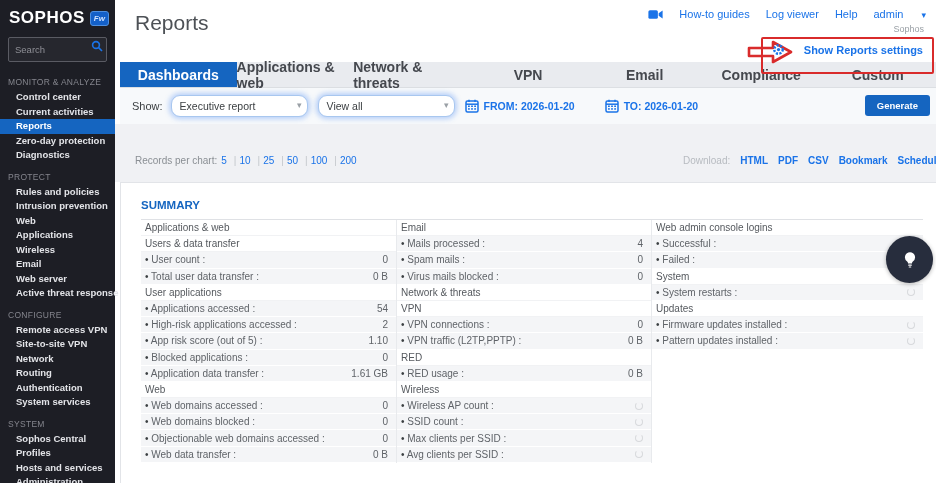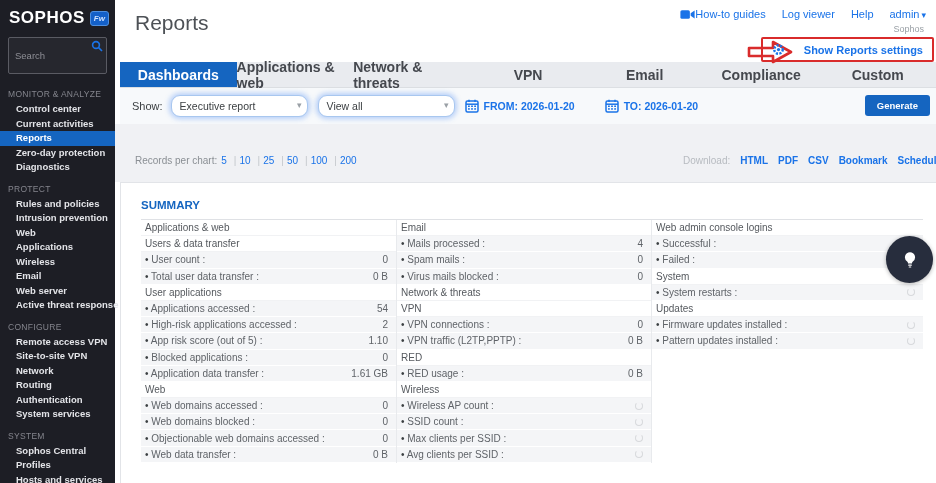--- a/index.html
+++ b/index.html
@@ -6,37 +6,37 @@
   html,body { width:936px; height:483px; overflow:hidden; }
   body { font-family:"Liberation Sans", sans-serif; background:#fff; }
   .app { position:relative; width:936px; height:483px; display:flex; overflow:hidden; }
 
   
   .sidebar { width:115px; min-width:115px; height:100%; background:#1d1e25; color:#e6e7ea; z-index:5; }
   .logo-row { display:flex; align-items:center; gap:5px; padding:8px 9px 5px 9px; }
   .logo-text { font-size:17px; font-weight:bold; color:#fff; letter-spacing:.5px; }
   .logo-badge { background:#1460c8; color:#cfe2ff; border:1px solid #4d8fe0; font-size:8px; font-weight:bold; font-style:italic; padding:2px 3px; border-radius:3px; }
   .search-box { position:relative; margin:4px 8px 6px 8px; }
-  .search-box input { width:100%; height:37px; background:#26272e; border:1px solid #5a5b63; border-radius:2px; color:#b9bac0; font-size:9.5px; padding:0 18px 0 6px; font-family:"Liberation Sans",sans-serif; }
+  .search-box input { width:100%; height:25px; background:#26272e; border:1px solid #5a5b63; border-radius:2px; color:#b9bac0; font-size:9.5px; padding:0 18px 0 6px; font-family:"Liberation Sans",sans-serif; }
   .search-box input::placeholder { color:#8e8f96; }
   .search-icon { position:absolute; right:4px; top:3px; }
   .nav-section-label { font-size:8.5px; color:#84858d; padding:9px 8px 3px 8px; letter-spacing:.3px; }
   .nav-item { font-size:9.5px; font-weight:bold; color:#e3e4e8; padding:2px 8px 2px 16px; line-height:10.5px; cursor:pointer; white-space:nowrap; }
   .nav-item.active { background:#1565c0; color:#fff; }
 
   
   .main { position:relative; flex:1; height:100%; background:#fff; }
   .page-title { position:absolute; left:20px; top:11px; font-size:21px; color:#4d5156; font-weight:400; }
   .top-links { position:absolute; right:10px; top:8px; display:flex; gap:16px; align-items:center; font-size:11px; color:#1a73e8; }
-  .top-link { display:flex; align-items:center; gap:0; cursor:pointer; white-space:nowrap; }
+  .top-link { display:flex; align-items:center; gap:16px; cursor:pointer; white-space:nowrap; }
   .caret-down-icon::before { content:"▾"; font-size:9px; margin-left:2px; }
   .top-subtext { position:absolute; right:12px; top:24px; font-size:9px; color:#9aa0a6; }
 
   
-  .settings-wrap { position:absolute; right:2px; top:37px; border:2px solid #d92b2b; border-radius:2px; padding:4px 9px 4px 9px; display:flex; align-items:center; gap:19px; background:transparent; z-index:6; }
+  .settings-wrap { position:absolute; right:2px; top:37px; border:2px solid #d92b2b; border-radius:2px; padding:4px 9px 16px 9px; display:flex; align-items:center; gap:19px; background:transparent; z-index:6; }
   .settings-label { font-size:11px; font-weight:bold; color:#1a73e8; white-space:nowrap; cursor:pointer; }
   .anno-arrow { position:absolute; right:142px; top:39px; z-index:6; }
 
   
   .tabbar { position:absolute; left:5px; right:0; top:62px; height:26px; display:flex; background:#e9ebef; border-bottom:1px solid #dcdfe3; }
   .tab { flex:1; display:flex; align-items:center; justify-content:center; font-size:14px; font-weight:bold; color:#45484e; cursor:pointer; }
   .tab.active { background:#1565c0; color:#fff; }
 
   
   .filterbar { position:absolute; left:5px; right:0; top:88px; height:36px; background:#f7f9fb; display:flex; align-items:center; }

